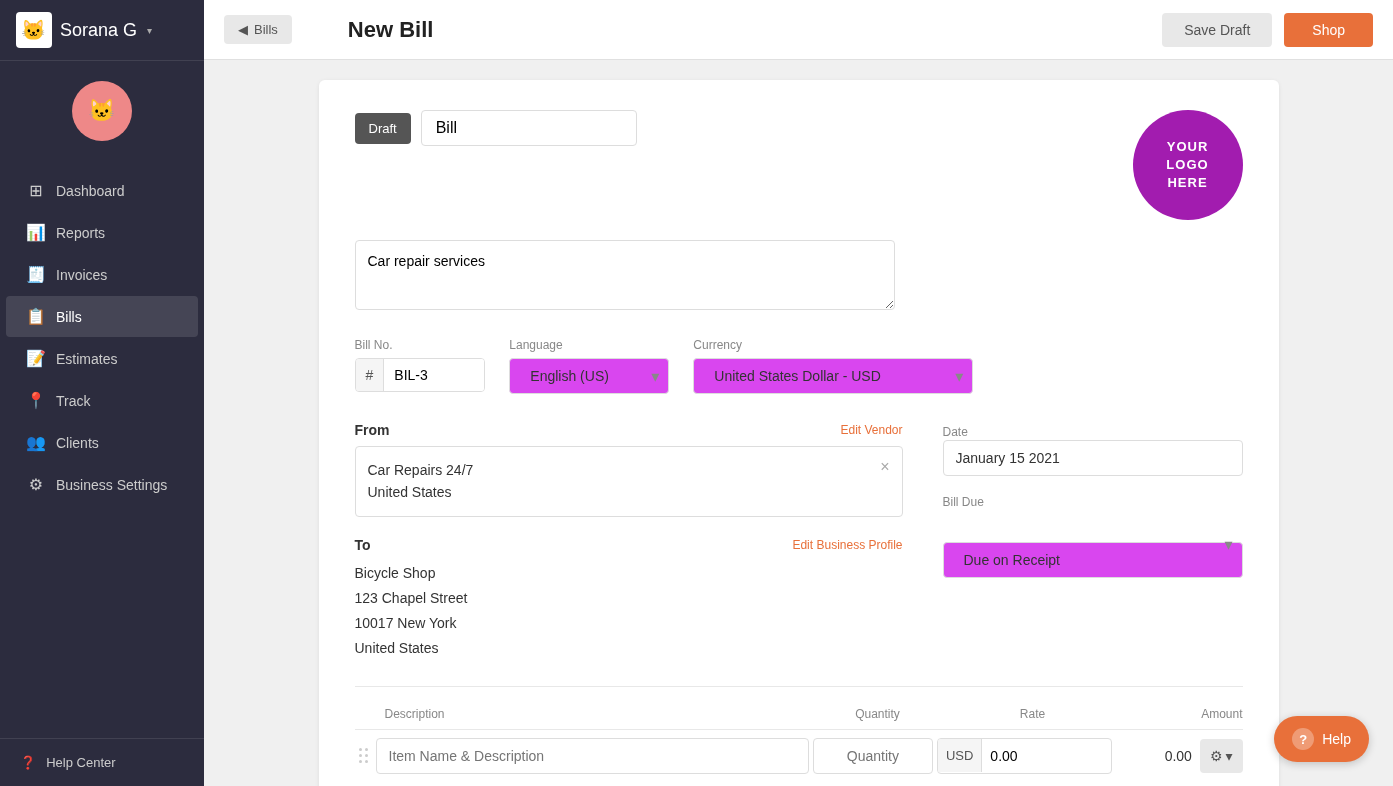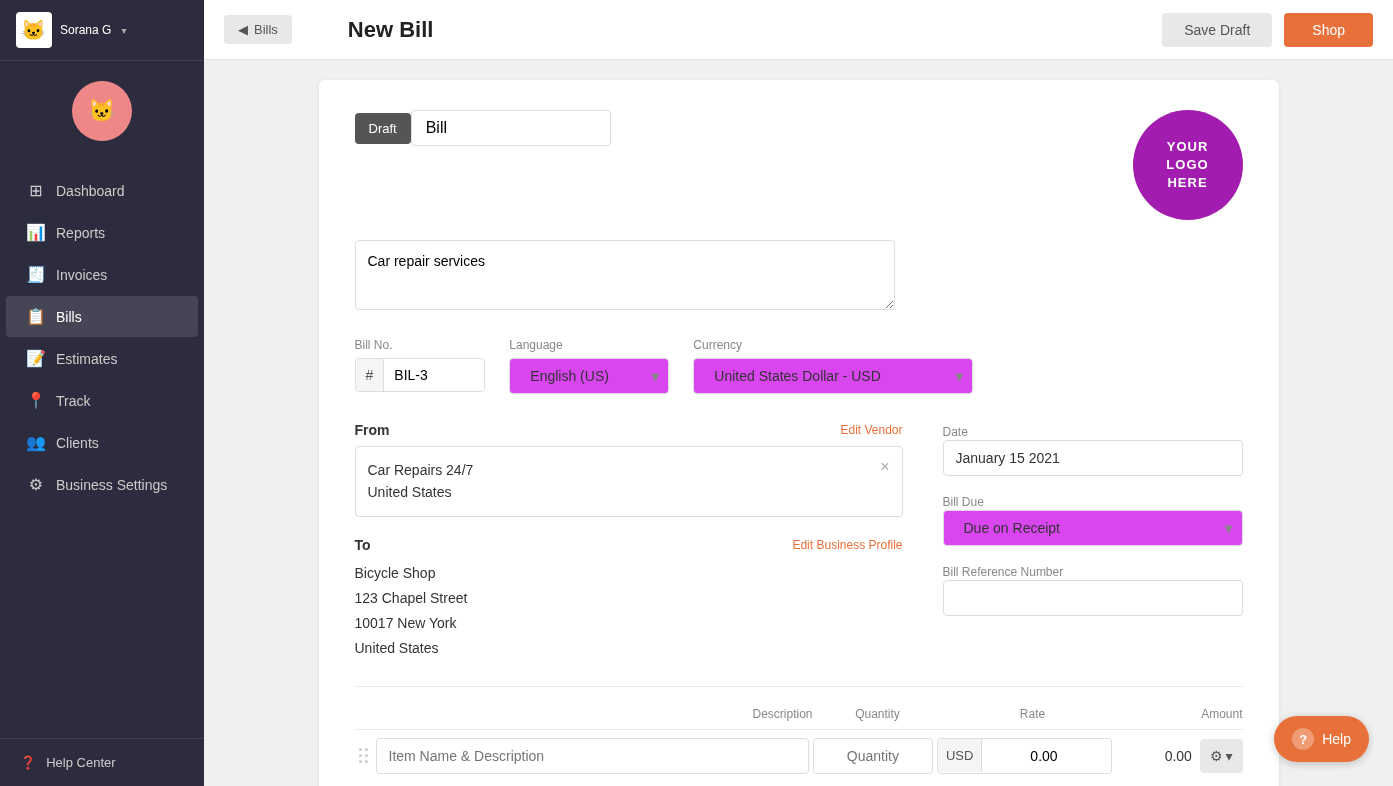--- a/index.html
+++ b/index.html
@@ -24,21 +24,21 @@
     }
     .sidebar-user-avatar {
       width: 36px; height: 36px;
       border-radius: 4px;
       background: #fff;
       overflow: hidden;
       display: flex; align-items: center; justify-content: center;
       font-size: 20px;
     }
     .sidebar-user-name {
-      font-size: 12px;
+      font-size: 18px;
       color: #fff;
     }
     .sidebar-chevron {
       font-size: 10px;
       color: #aaa;
       margin-left: 2px;
     }
     .sidebar-logo-area {
       display: flex;
       align-items: center;
@@ -160,35 +160,36 @@
     
     .bill-header-row {
       display: flex;
       align-items: flex-start;
       justify-content: space-between;
       margin-bottom: 20px;
     }
     .bill-type-section {
       display: flex;
       align-items: center;
+      gap: 10px;
     }
     .draft-badge {
       background: #555;
       color: #fff;
       font-size: 13px;
       padding: 8px 14px;
       border-radius: 4px;
       font-weight: 500;
     }
     .bill-title-input {
       border: 1px solid #ddd;
       border-radius: 4px;
       padding: 8px 14px;
       font-size: 16px;
-      width: 200px;
+      width: 216px;
       outline: none;
     }
     .logo-circle {
       width: 110px; height: 110px;
       border-radius: 50%;
       background: #a21caf;
       display: flex;
       align-items: center;
       justify-content: center;
       color: #fff;
@@ -363,21 +364,21 @@
     .table-header {
       display: flex;
       align-items: center;
       font-size: 12px;
       color: #888;
       font-weight: 500;
       padding: 0 0 8px 0;
       border-bottom: 1px solid #e8e8e8;
       margin-bottom: 8px;
     }
-    .th-desc { flex: 1; padding-left: 30px; text-align: right; }
+    .th-desc { flex: 1; padding-left: 30px; }
     .th-qty { width: 130px; text-align: center; }
     .th-rate { width: 180px; text-align: center; }
     .th-amount { width: 120px; text-align: right; }
 
     
     .table-row-item {
       display: flex;
       align-items: center;
       gap: 4px;
     }
@@ -415,21 +416,20 @@
       outline: none;
       color: #999;
     }
     .rate-section {
       display: flex;
       align-items: center;
       border: 1px solid #ddd;
       border-radius: 4px;
       overflow: hidden;
       width: 175px;
-      gap: 40px;
     }
     .rate-currency {
       background: #f5f5f5;
       border-right: 1px solid #ddd;
       padding: 9px 8px;
       font-size: 13px;
       color: #555;
     }
     .rate-input {
       border: none;
@@ -619,31 +619,27 @@
         </div>
 
         <div class="date-col">
           <div class="date-field-group">
             <label class="field-label">Date</label>
             <input class="date-input" type="text" value="January 15 2021" style="">
           </div>
           <div class="date-field-group">
             <label class="field-label">Bill Due</label>
             <div class="select-wrapper">
-              <select class="select-field" style="width:100%;">
+              <select class="select-field" style="width:100%;margin-top:32px;">
                 <option>Due on Receipt</option>
                 <option>Net 15</option>
                 <option>Net 30</option>
                 <option>Net 60</option>
               </select>
             </div>
-          </div>
-          <div class="date-field-group">
-            <label class="field-label">Bill Reference Number</label>
-            <input class="bill-ref-input" type="text" value="" style="">
           </div>
         </div>
       </div>
 
       <hr class="divider">
 
       
       <div class="table-header">
         <div class="th-desc">Description</div>
         <div class="th-qty">Quantity</div>

